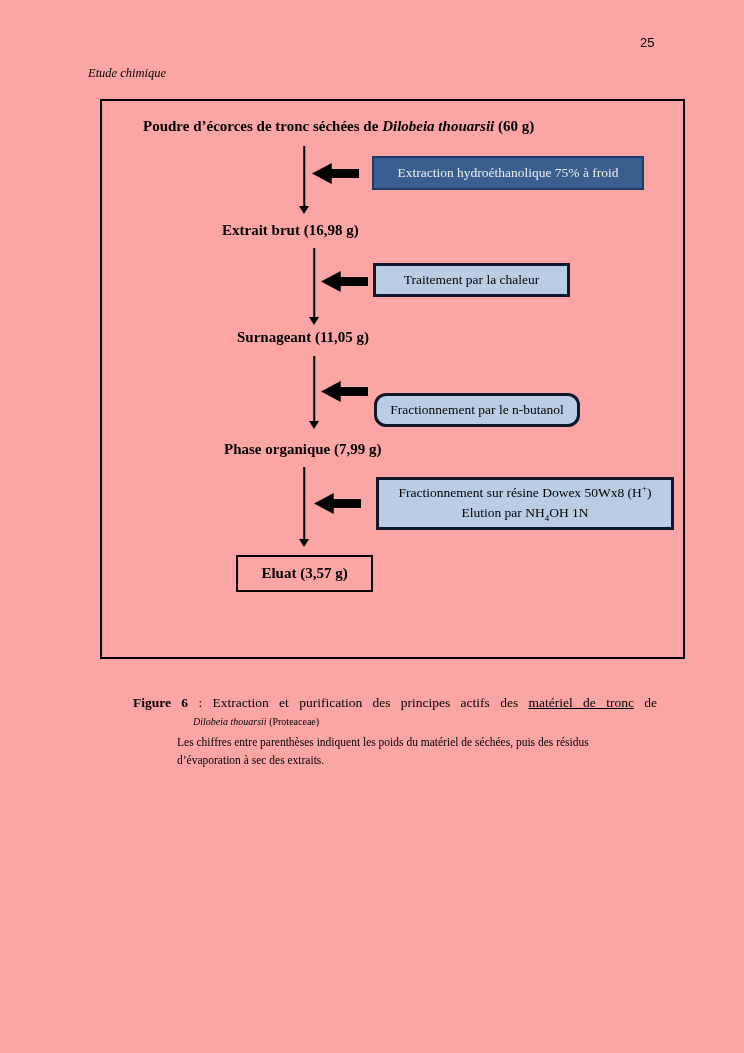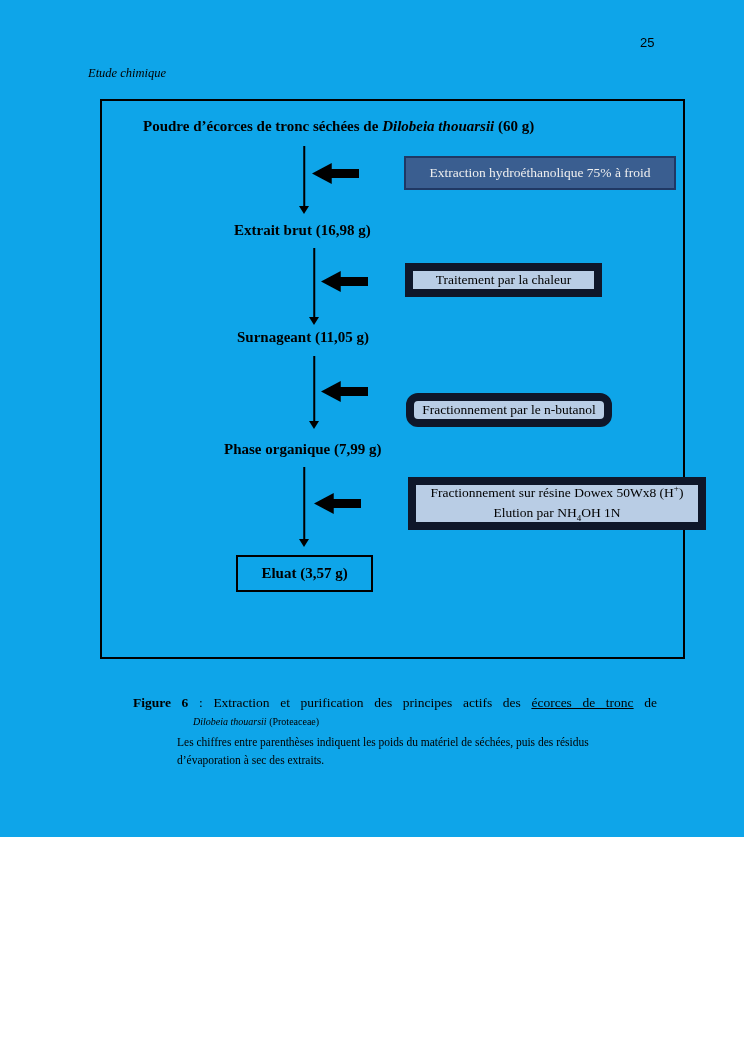--- a/index.html
+++ b/index.html
@@ -3,22 +3,22 @@
 <meta charset="utf-8">
 <style>
   html, body {
     margin: 0;
     padding: 0;
     background: #ffffff;
   }
   .page {
     position: relative;
     width: 744px;
-    height: 837px;
-    background: #0ea5e9;
+    height: 1053px;
+    background: #fca5a5;
     font-family: "Liberation Serif", serif;
     color: #000000;
     overflow: hidden;
   }
   .abs { position: absolute; }
 
   .page-number {
     left: 640px; top: 35px;
     font-family: "Liberation Sans", sans-serif;
     font-size: 13px;
@@ -42,21 +42,21 @@
     font-weight: bold;
     white-space: nowrap;
   }
   .source-title .species { font-style: italic; }
 
   .node-label {
     font-size: 15px;
     font-weight: bold;
     white-space: nowrap;
   }
-  .product1 { left: 234px; top: 222px; font-family: Liberation Serif, serif; }
+  .product1 { left: 222px; top: 222px; font-family: Liberation Serif, serif; }
   .product2 { left: 237px; top: 329px; }
   .product3 { left: 224px; top: 441px; }
 
   .v-arrow { width: 14px; }
   .v-arrow .stem {
     position: absolute;
     left: 50%; top: 0; bottom: 7px;
     width: 1.5px;
     background: #000000;
     transform: translateX(-50%);
@@ -87,30 +87,29 @@
 
   .process-box {
     box-sizing: border-box;
     display: flex;
     flex-direction: column;
     align-items: center;
     justify-content: center;
     text-align: center;
     font-size: 13.5px;
     line-height: 1.5;
-    margin-left: 32px;
   }
   .process-box.dark {
     background: #3A5E90;
     border: 2px solid #1F3864;
     color: #EFEFEF;
   }
   .process-box.light {
     background: #B9CDE5;
-    border: 8px solid #0f172a;
+    border: 3px solid #0f172a;
     color: #000000;
   }
   .process-box-1 { left: 372px; top: 156px; width: 272px; height: 34px; }
   .process-box-2 { left: 373px; top: 263px; width: 197px; height: 34px; }
   .process-box-3 { left: 374px; top: 393px; width: 206px; height: 34px; border-radius: 12px; }
   .process-box-4 { left: 376px; top: 477px; width: 298px; height: 53px; }
   .process-box sup, .process-box sub { font-size: 9px; }
 
   .eluat-box {
     left: 236px; top: 555px;
@@ -198,21 +197,21 @@
   <div class="abs process-box light process-box-4">
     <span><span>Fractionnement sur résine Dowex 50Wx8 (H</span><sup>+</sup><span>)</span></span>
     <span><span>Elution par NH</span><sub>4</sub><span>OH 1N</span></span>
   </div>
 
   <div class="abs eluat-box">
     <span>Eluat (3,57 g)</span>
   </div>
 
   <div class="abs caption-line1">
-    <span class="fig-label">Figure 6</span><span> : </span><span>Extraction et purification des principes actifs des </span><span class="underline">écorces de tronc</span><span> de</span>
+    <span class="fig-label">Figure 6</span><span> : </span><span>Extraction et purification des principes actifs des </span><span class="underline">matériel de tronc</span><span> de</span>
   </div>
   <div class="abs caption-line2">
     <span class="species">Dilobeia thouarsii</span><span> (Proteaceae)</span>
   </div>
   <div class="abs caption-note caption-note-1">Les chiffres entre parenthèses indiquent les poids du matériel de séchées, puis des résidus</div>
   <div class="abs caption-note caption-note-2">d’évaporation à sec des extraits.</div>
 
 </div>
 
 </body></html>

